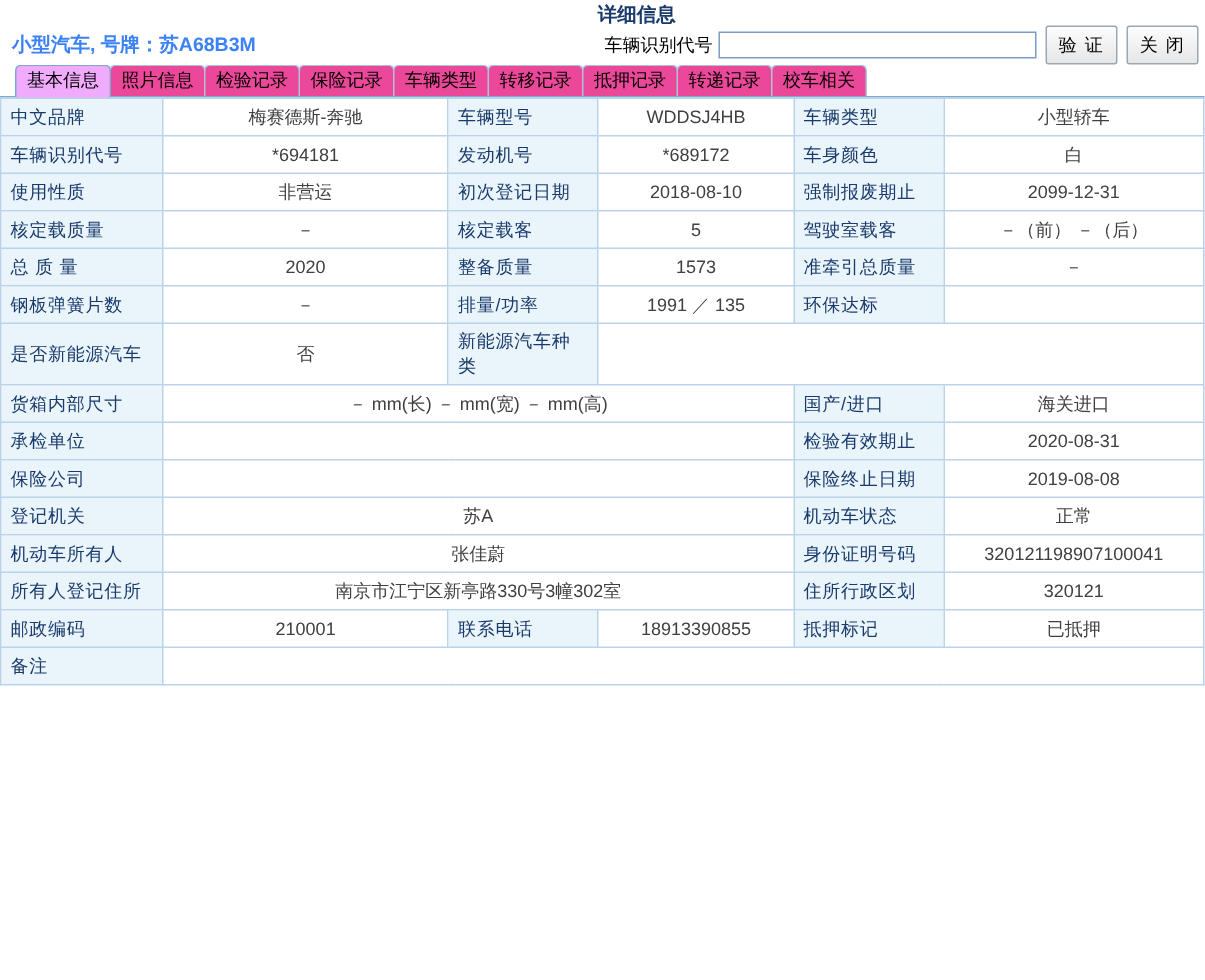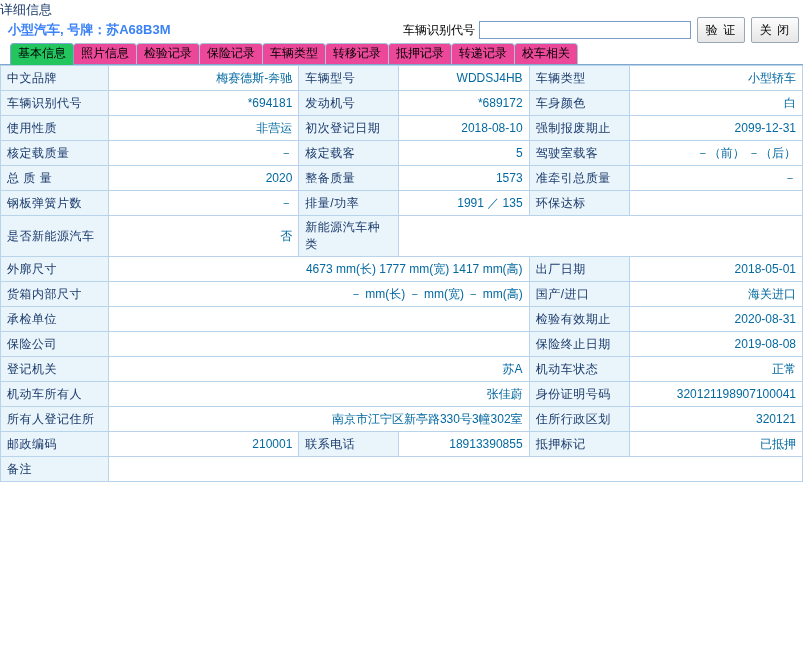--- a/index.html
+++ b/index.html
@@ -14,26 +14,28 @@
     overflow: hidden;
     font-size: 12px;
     color: #000;
   }
   .page {
     position: relative;
     width: 803px;
     height: 653px;
   }
   .title-bar {
-    font-weight: normal;
+    text-align: center;
+    font-weight: bold;
     font-size: 13px;
     color: #1a3a6b;
     padding: 1px 0 2px 0;
     height: 14px;
     overflow: hidden;
+    margin-left: 46px;
   }
   .topbar {
     display: flex;
     align-items: center;
     height: 26px;
     padding: 0 4px;
     box-sizing: border-box;
   }
   .plate-label {
     font-size: 13px;
@@ -90,21 +92,21 @@
     margin-right: -1px;
     border: 1px solid #a9c4de;
     border-bottom: none;
     background: #ec4899;
     border-radius: 4px 4px 0 0;
     cursor: pointer;
     line-height: 15px;
     white-space: nowrap;
   }
   .tab.active {
-    background: #22c55e;
+    background: #f0abfc;
     border-color: #7fa8d0;
     font-weight: normal;
     position: relative;
     top: 1px;
     padding-bottom: 4px;
   }
   
   table.detail {
     border-collapse: collapse;
     width: 803px;
@@ -119,22 +121,22 @@
     overflow: hidden;
     word-break: break-all;
   }
   td.lbl {
     background: #e9f4fb;
     color: #1a3a6b;
     letter-spacing: 0.5px;
   }
   td.val {
     background: #ffffff;
-    text-align: right;
-    color: #0369a1;
+    text-align: center;
+    color: #404040;
   }
   .c1 { width: 108px; }
   .c2 { width: 190px; }
   .c3 { width: 100px; }
   .c4 { width: 130px; }
   .c5 { width: 100px; }
   .c6 { width: 173px; }
 </style>
 </head>
 <body>
@@ -222,26 +224,20 @@
         <td class="lbl">环保达标</td>
         <td class="val"></td>
       </tr>
       <tr>
         <td class="lbl">是否新能源汽车</td>
         <td class="val">否</td>
         <td class="lbl">新能源汽车种类</td>
         <td class="val" colspan="3"></td>
       </tr>
       <tr>
-        <td class="lbl">外廓尺寸</td>
-        <td class="val" colspan="3">4673 mm(长) 1777 mm(宽) 1417 mm(高)</td>
-        <td class="lbl">出厂日期</td>
-        <td class="val">2018-05-01</td>
-      </tr>
-      <tr>
         <td class="lbl">货箱内部尺寸</td>
         <td class="val" colspan="3">－ mm(长) － mm(宽) － mm(高)</td>
         <td class="lbl">国产/进口</td>
         <td class="val">海关进口</td>
       </tr>
       <tr>
         <td class="lbl">承检单位</td>
         <td class="val" colspan="3"></td>
         <td class="lbl">检验有效期止</td>
         <td class="val">2020-08-31</td>

